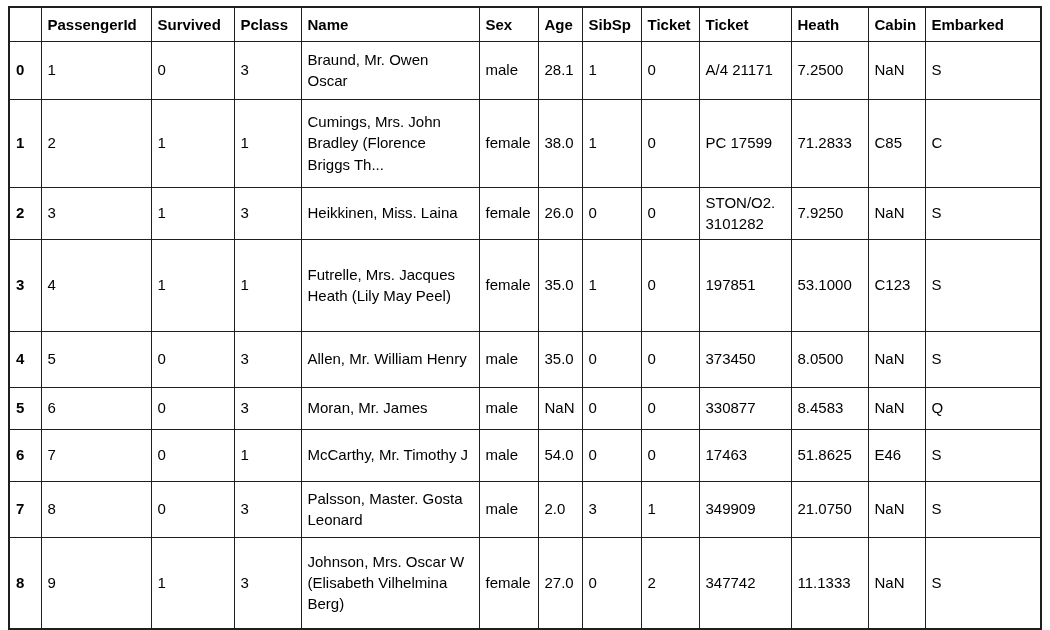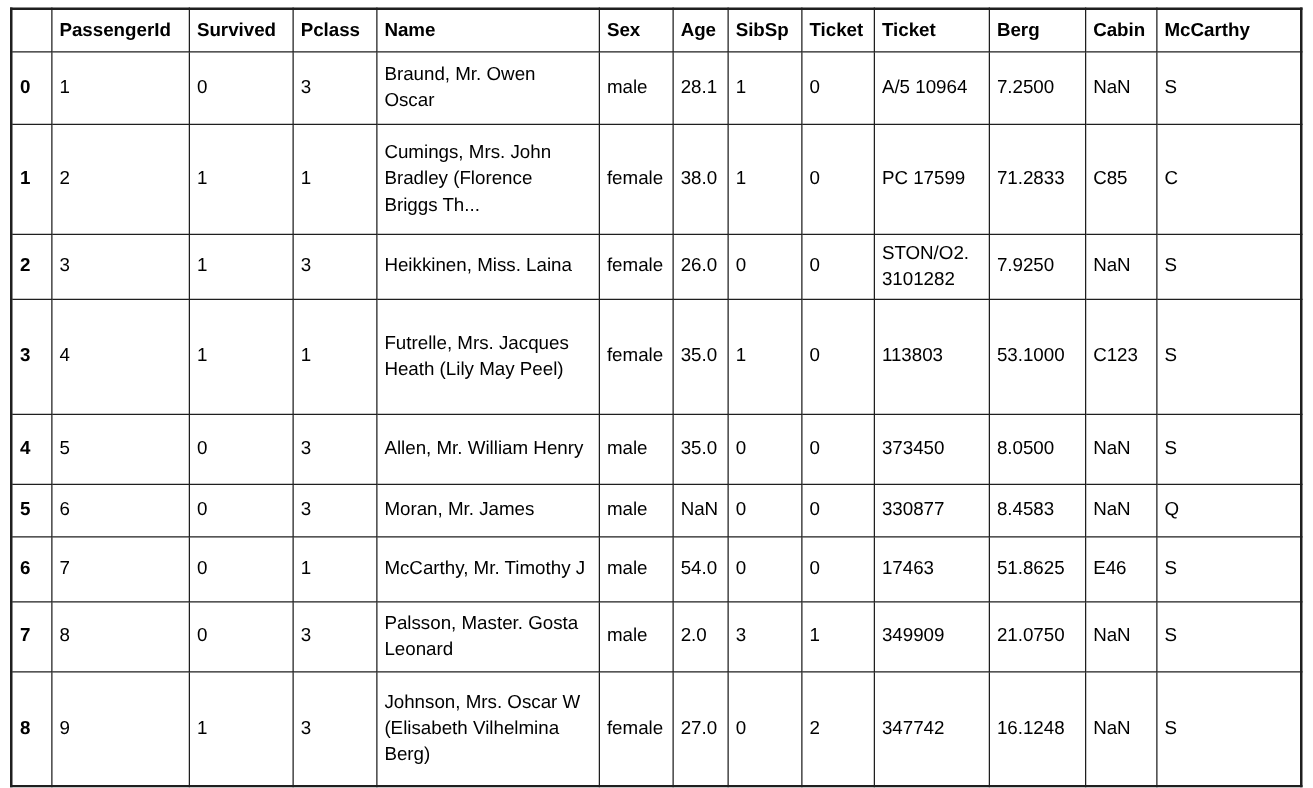--- a/index.html
+++ b/index.html
@@ -94,37 +94,37 @@
           <th></th>
           <th>PassengerId</th>
           <th>Survived</th>
           <th>Pclass</th>
           <th>Name</th>
           <th>Sex</th>
           <th>Age</th>
           <th>SibSp</th>
           <th>Ticket</th>
           <th>Ticket</th>
-          <th>Berg</th>
+          <th>Heath</th>
           <th>Cabin</th>
-          <th>McCarthy</th>
+          <th>Embarked</th>
         </tr>
     </thead>
     <tbody id="table-body">
         <tr>
           <th>0</th>
           <td>1</td>
           <td>0</td>
           <td>3</td>
           <td>Braund, Mr. Owen Oscar</td>
           <td>male</td>
           <td>28.1</td>
           <td>1</td>
           <td>0</td>
-          <td>A/5 10964</td>
+          <td>A/4 21171</td>
           <td>7.2500</td>
           <td>NaN</td>
           <td>S</td>
         </tr>
         <tr>
           <th>1</th>
           <td>2</td>
           <td>1</td>
           <td>1</td>
           <td>Cumings, Mrs. John Bradley (Florence Briggs Th...</td>
@@ -155,21 +155,21 @@
         <tr>
           <th>3</th>
           <td>4</td>
           <td>1</td>
           <td>1</td>
           <td>Futrelle, Mrs. Jacques Heath (Lily May Peel)</td>
           <td>female</td>
           <td>35.0</td>
           <td>1</td>
           <td>0</td>
-          <td>113803</td>
+          <td>197851</td>
           <td>53.1000</td>
           <td>C123</td>
           <td>S</td>
         </tr>
         <tr>
           <th>4</th>
           <td>5</td>
           <td>0</td>
           <td>3</td>
           <td>Allen, Mr. William Henry</td>
@@ -231,19 +231,19 @@
           <th>8</th>
           <td>9</td>
           <td>1</td>
           <td>3</td>
           <td>Johnson, Mrs. Oscar W (Elisabeth Vilhelmina Berg)</td>
           <td>female</td>
           <td>27.0</td>
           <td>0</td>
           <td>2</td>
           <td>347742</td>
-          <td>16.1248</td>
+          <td>11.1333</td>
           <td>NaN</td>
           <td>S</td>
         </tr>
       </tbody>
   </table>
 </div>
 
 </body></html>

